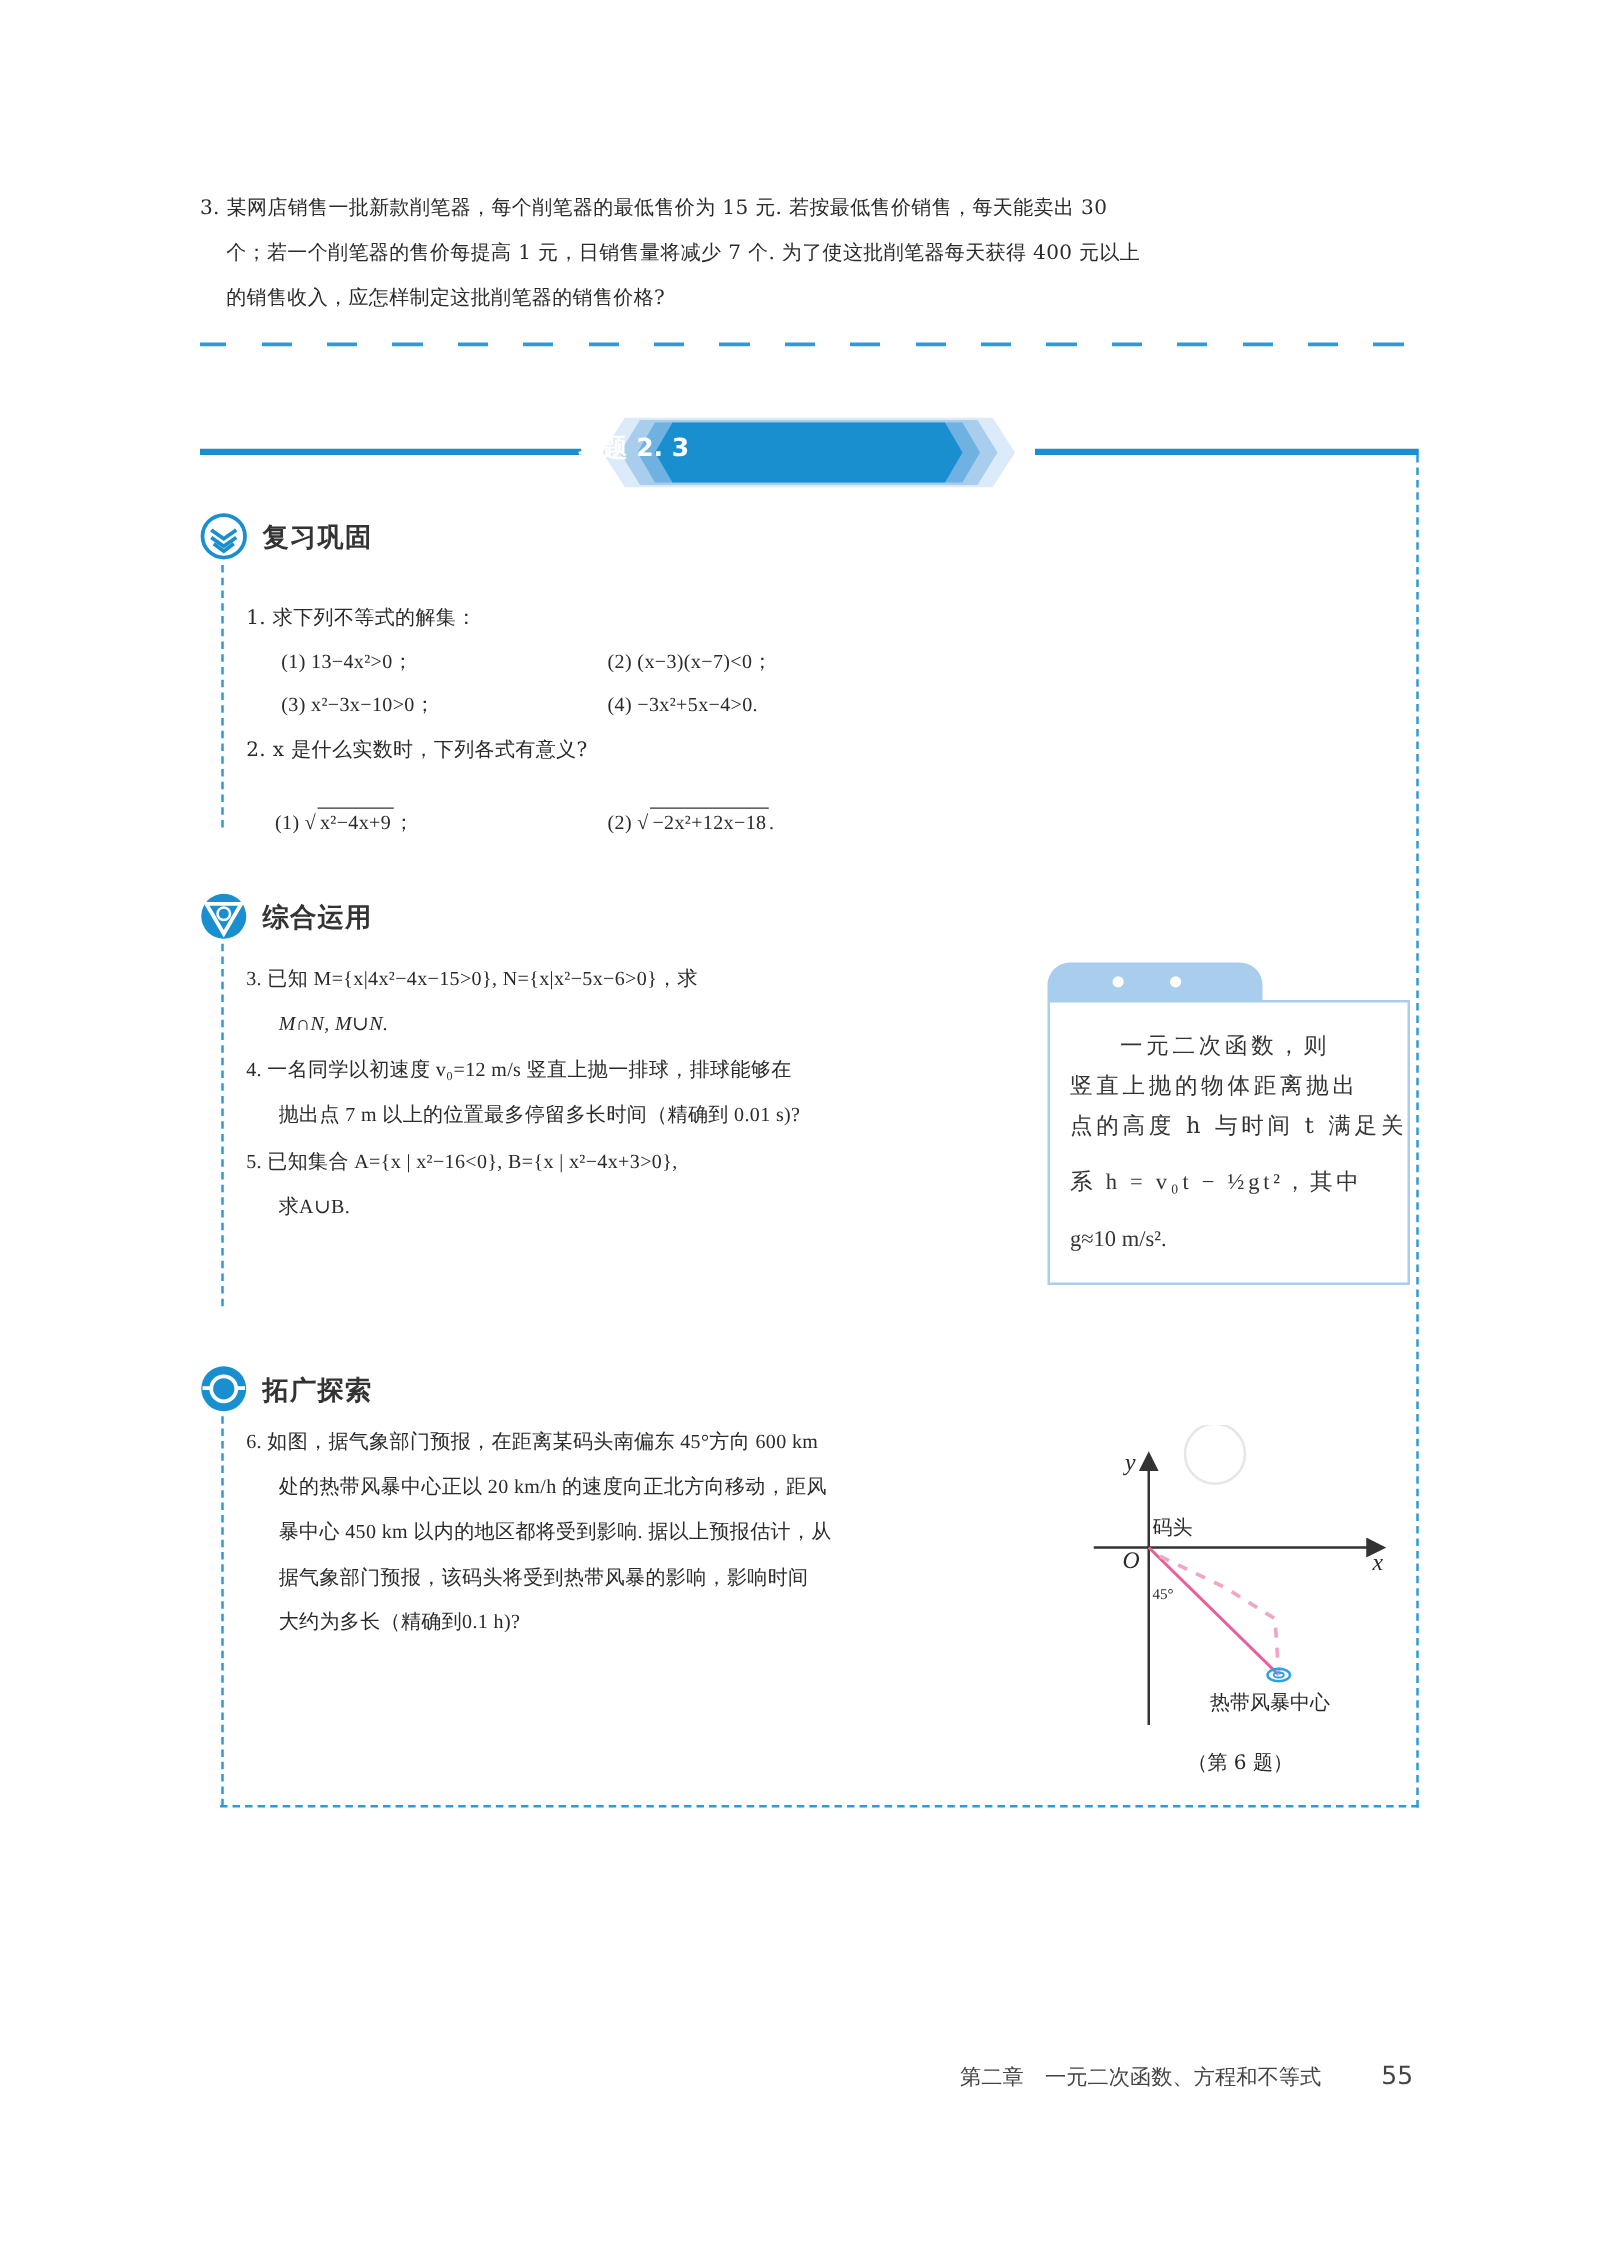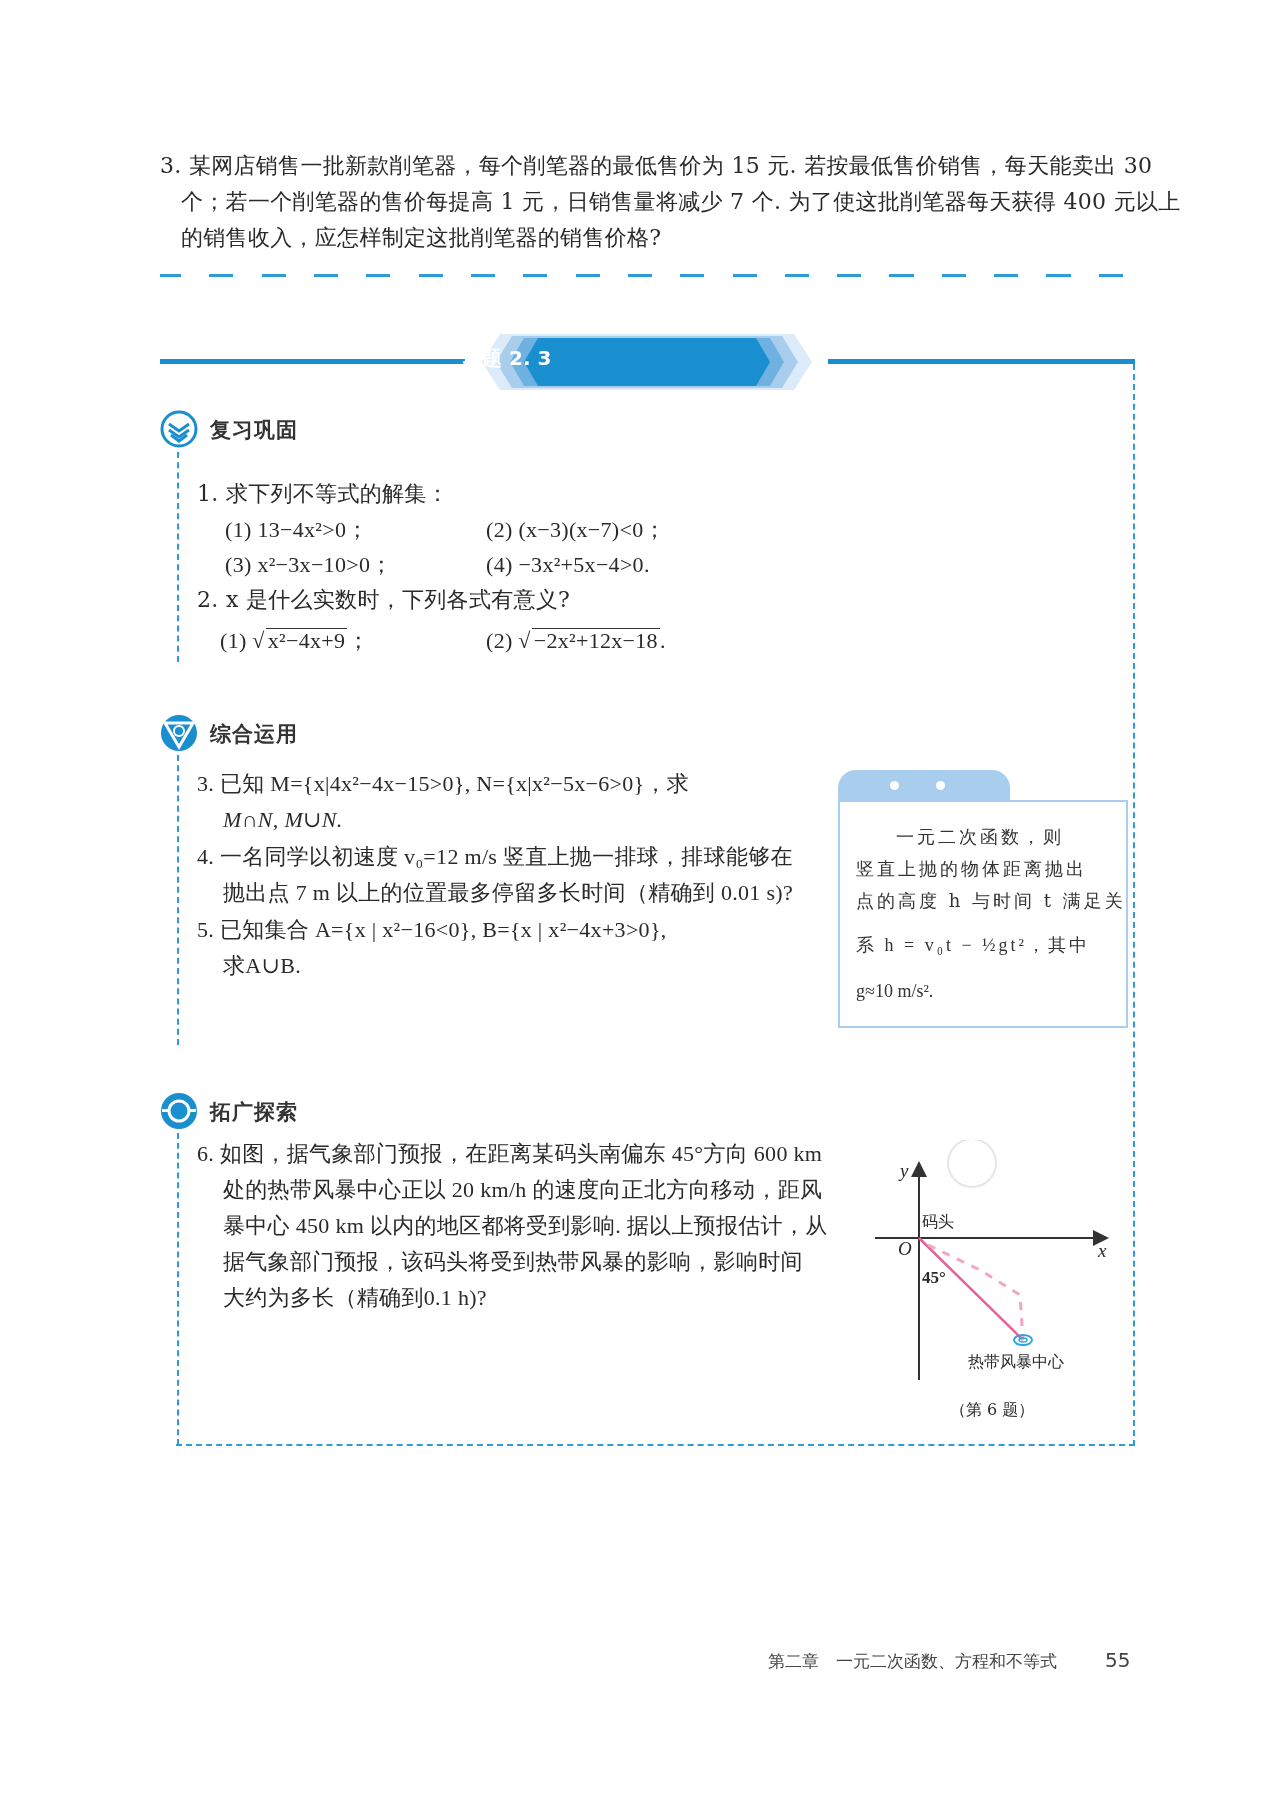--- a/index.html
+++ b/index.html
@@ -1,26 +1,26 @@
 <!DOCTYPE html>
 <html><head>
 <meta charset="utf-8">
 <style>
   html, body { margin:0; padding:0; background:#ffffff; }
   body { width:1287px; height:1799px; position:relative; overflow:hidden;
          font-family:"DejaVu Serif","Liberation Serif",serif; color:#2a2a2a; }
   .abs { position:absolute; }
-  .txt { font-size:22px; line-height:24px; white-space:nowrap; letter-spacing:0.3px; }
+  .txt { font-size:16px; line-height:24px; white-space:nowrap; letter-spacing:0.3px; }
   .math { font-family:"Liberation Serif","DejaVu Serif",serif; }
   .it { font-style:italic; }
   .sec-title { font-family:"DejaVu Sans","Liberation Sans",sans-serif; font-weight:bold;
                font-size:21px; color:#333; letter-spacing:1px; }
   .dash-h { position:absolute; height:0; border-top:3px dashed #2e9ad8; }
   .vdash { position:absolute; width:0; border-left:2px dashed #2e9ad8; }
-  .sqrt { display:inline-block; border-top:1.5px solid #333; padding:0 2px; margin-left:1px; }
+  .sqrt { display:inline-block; border-top:1.5px solid #333; padding:0 2px; margin-left:1px;margin-top:18px; }
   .note { position:absolute; left:838px; top:800px; width:290px; height:228px;
           border:2px solid #a9cdec; background:#fff; box-sizing:border-box; }
   .note-tab { position:absolute; left:838px; top:770px; width:172px; height:32px;
               background:#a9cdec; border-radius:18px 18px 0 0; }
   .note-dot { position:absolute; width:9px; height:9px; border-radius:50%; background:#fff; }
   .note-text { font-size:18px; line-height:34px; letter-spacing:3px; color:#333; }
   .footer { font-family:"DejaVu Sans","Liberation Sans",sans-serif; font-size:17px; color:#444; }
 </style>
 </head>
 <body>
@@ -122,18 +122,18 @@
   <line x1="59" y1="240" x2="59" y2="25" stroke="#333" stroke-width="2" marker-end="url(#arr)"></line>
   <line x1="59" y1="98" x2="163" y2="200" stroke="#e8609a" stroke-width="2.5"></line>
   <polyline points="68,105 120,130 160,155 163,200" fill="none" stroke="#f1a6c6" stroke-width="3" stroke-dasharray="8,8"></polyline>
   <ellipse cx="163" cy="200" rx="9" ry="5" fill="none" stroke="#2aa3e0" stroke-width="2"></ellipse>
   <ellipse cx="163" cy="200" rx="4" ry="2" fill="none" stroke="#2aa3e0" stroke-width="1.5"></ellipse>
 </svg>
 <div class="abs math it" style="left:900px;top:1160px;font-size:19px;">y</div>
 <div class="abs math it" style="left:1098px;top:1240px;font-size:19px;">x</div>
 <div class="abs math it" style="left:898px;top:1238px;font-size:19px;">O</div>
 <div class="abs" style="left:922px;top:1212px;font-size:16px;">码头</div>
-<div class="abs math" style="left:922px;top:1268px;font-size:17px;font-weight:bold;">45°</div>
+<div class="abs math" style="left:922px;top:1268px;font-size:12px;">45°</div>
 <div class="abs" style="left:968px;top:1352px;font-size:16px;">热带风暴中心</div>
 <div class="abs" style="left:950px;top:1400px;font-size:16px;">（第 6 题）</div>
 
 <div class="abs footer" style="left:768px;top:1650px;">第二章　一元二次函数、方程和不等式</div>
 <div class="abs footer" style="left:1105px;top:1648px;font-size:20px;">55</div>
 
 </body></html>

